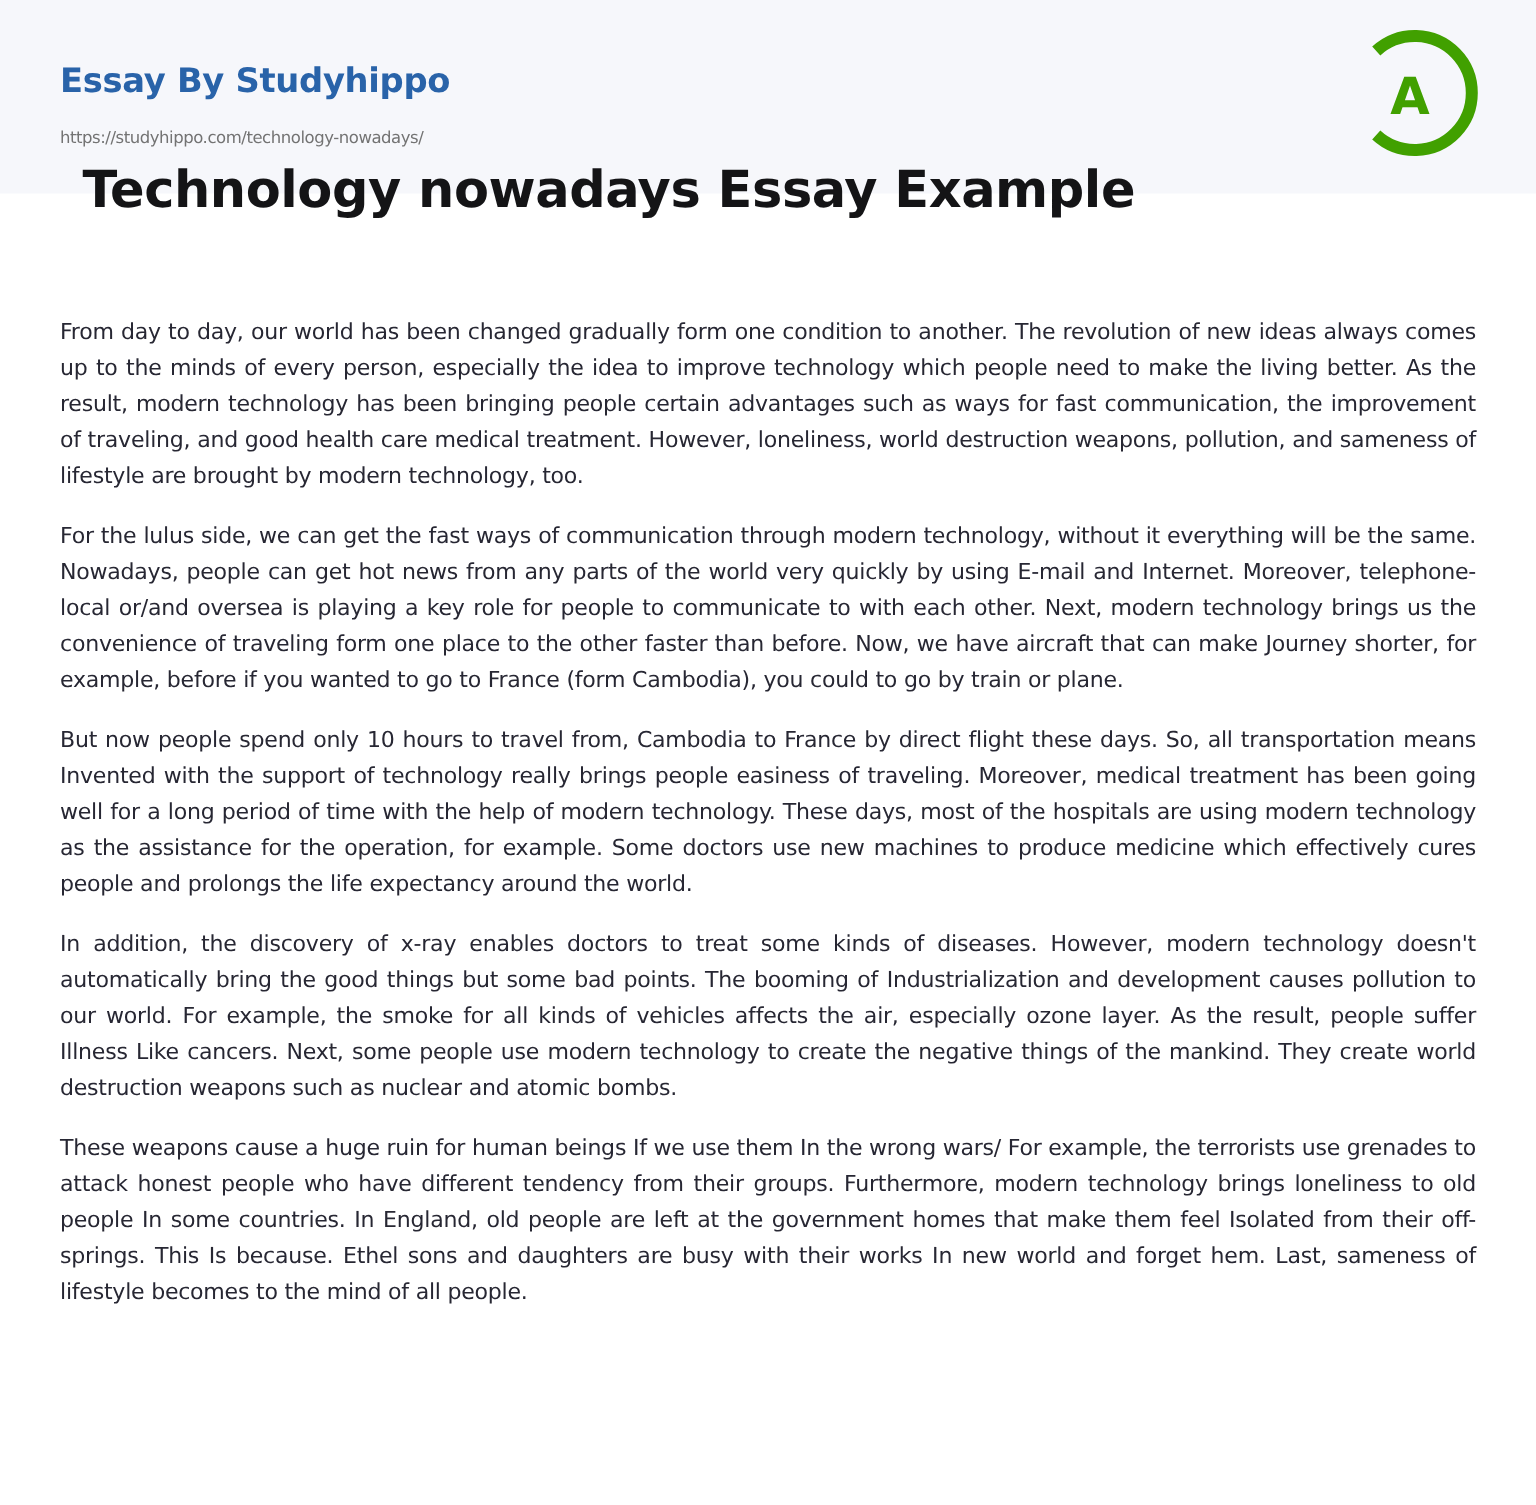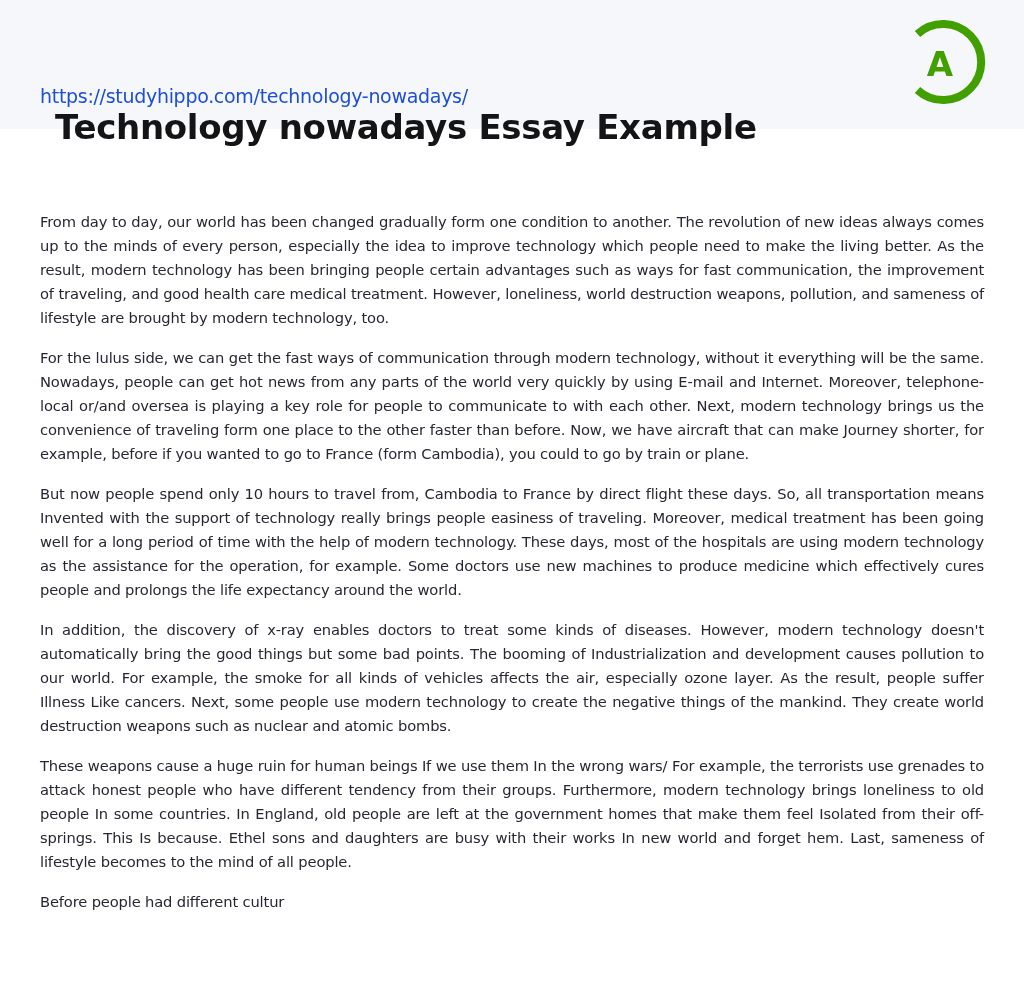--- a/index.html
+++ b/index.html
@@ -23,22 +23,22 @@
       font-size: 22.5px;
       font-weight: bold;
       color: #2963a9;
       letter-spacing: -0.2px;
       white-space: nowrap;
     }
     .url {
       position: absolute;
       left: 40px;
       top: 85px;
-      font-size: 19px;
-      color: #1d4ed8;
+      font-size: 11px;
+      color: #737373;
       text-decoration: none;
       letter-spacing: -0.3px;
       white-space: nowrap;
     }
     .logo {
       position: absolute;
       left: 910px;
       top: 18px;
       width: 78px;
       height: 88px;
@@ -69,29 +69,29 @@
       text-align: justify;
       letter-spacing: -0.15px;
       word-spacing: 0px;
       color: #272733;
     }
   </style>
 </head>
 <body>
 
 <div class="header">
+  <div class="brand">Essay By Studyhippo</div>
   <a class="url">https://studyhippo.com/technology-nowadays/</a>
   <svg class="logo" viewBox="0 0 78 88">
     <path d="M 7.5 16 A 38 38 0 1 1 7.5 72" fill="none" stroke="#41a000" stroke-width="8" stroke-linecap="butt"></path>
     <text x="30" y="58" text-anchor="middle" font-family="DejaVu Sans, sans-serif" font-weight="bold" font-size="34" fill="#41a000">A</text>
   </svg>
 </div>
 
 <h1>Technology nowadays Essay Example</h1>
 
 <div class="article">
   <p>From day to day, our world has been changed gradually form one condition to another. The revolution of new ideas always comes up to the minds of every person, especially the idea to improve technology which people need to make the living better. As the result, modern technology has been bringing people certain advantages such as ways for fast communication, the improvement of traveling, and good health care medical treatment. However, loneliness, world destruction weapons, pollution, and sameness of lifestyle are brought by modern technology, too.</p>
   <p>For the lulus side, we can get the fast ways of communication through modern technology, without it everything will be the same. Nowadays, people can get hot news from any parts of the world very quickly by using E-mail and Internet. Moreover, telephone- local or/and oversea is playing a key role for people to communicate to with each other. Next, modern technology brings us the convenience of traveling form one place to the other faster than before. Now, we have aircraft that can make Journey shorter, for example, before if you wanted to go to France (form Cambodia), you could to go by train or plane.</p>
   <p>But now people spend only 10 hours to travel from, Cambodia to France by direct flight these days. So, all transportation means Invented with the support of technology really brings people easiness of traveling. Moreover, medical treatment has been going well for a long period of time with the help of modern technology. These days, most of the hospitals are using modern technology as the assistance for the operation, for example. Some doctors use new machines to produce medicine which effectively cures people and prolongs the life expectancy around the world.</p>
   <p>In addition, the discovery of x-ray enables doctors to treat some kinds of diseases. However, modern technology doesn't automatically bring the good things but some bad points. The booming of Industrialization and development causes pollution to our world. For example, the smoke for all kinds of vehicles affects the air, especially ozone layer. As the result, people suffer Illness Like cancers. Next, some people use modern technology to create the negative things of the mankind. They create world destruction weapons such as nuclear and atomic bombs.</p>
   <p>These weapons cause a huge ruin for human beings If we use them In the wrong wars/ For example, the terrorists use grenades to attack honest people who have different tendency from their groups. Furthermore, modern technology brings loneliness to old people In some countries. In England, old people are left at the government homes that make them feel Isolated from their off-springs. This Is because. Ethel sons and daughters are busy with their works In new world and forget hem. Last, sameness of lifestyle becomes to the mind of all people.</p>
-  <p>Before people had different cultur</p>
 </div>
 
 </body></html>

